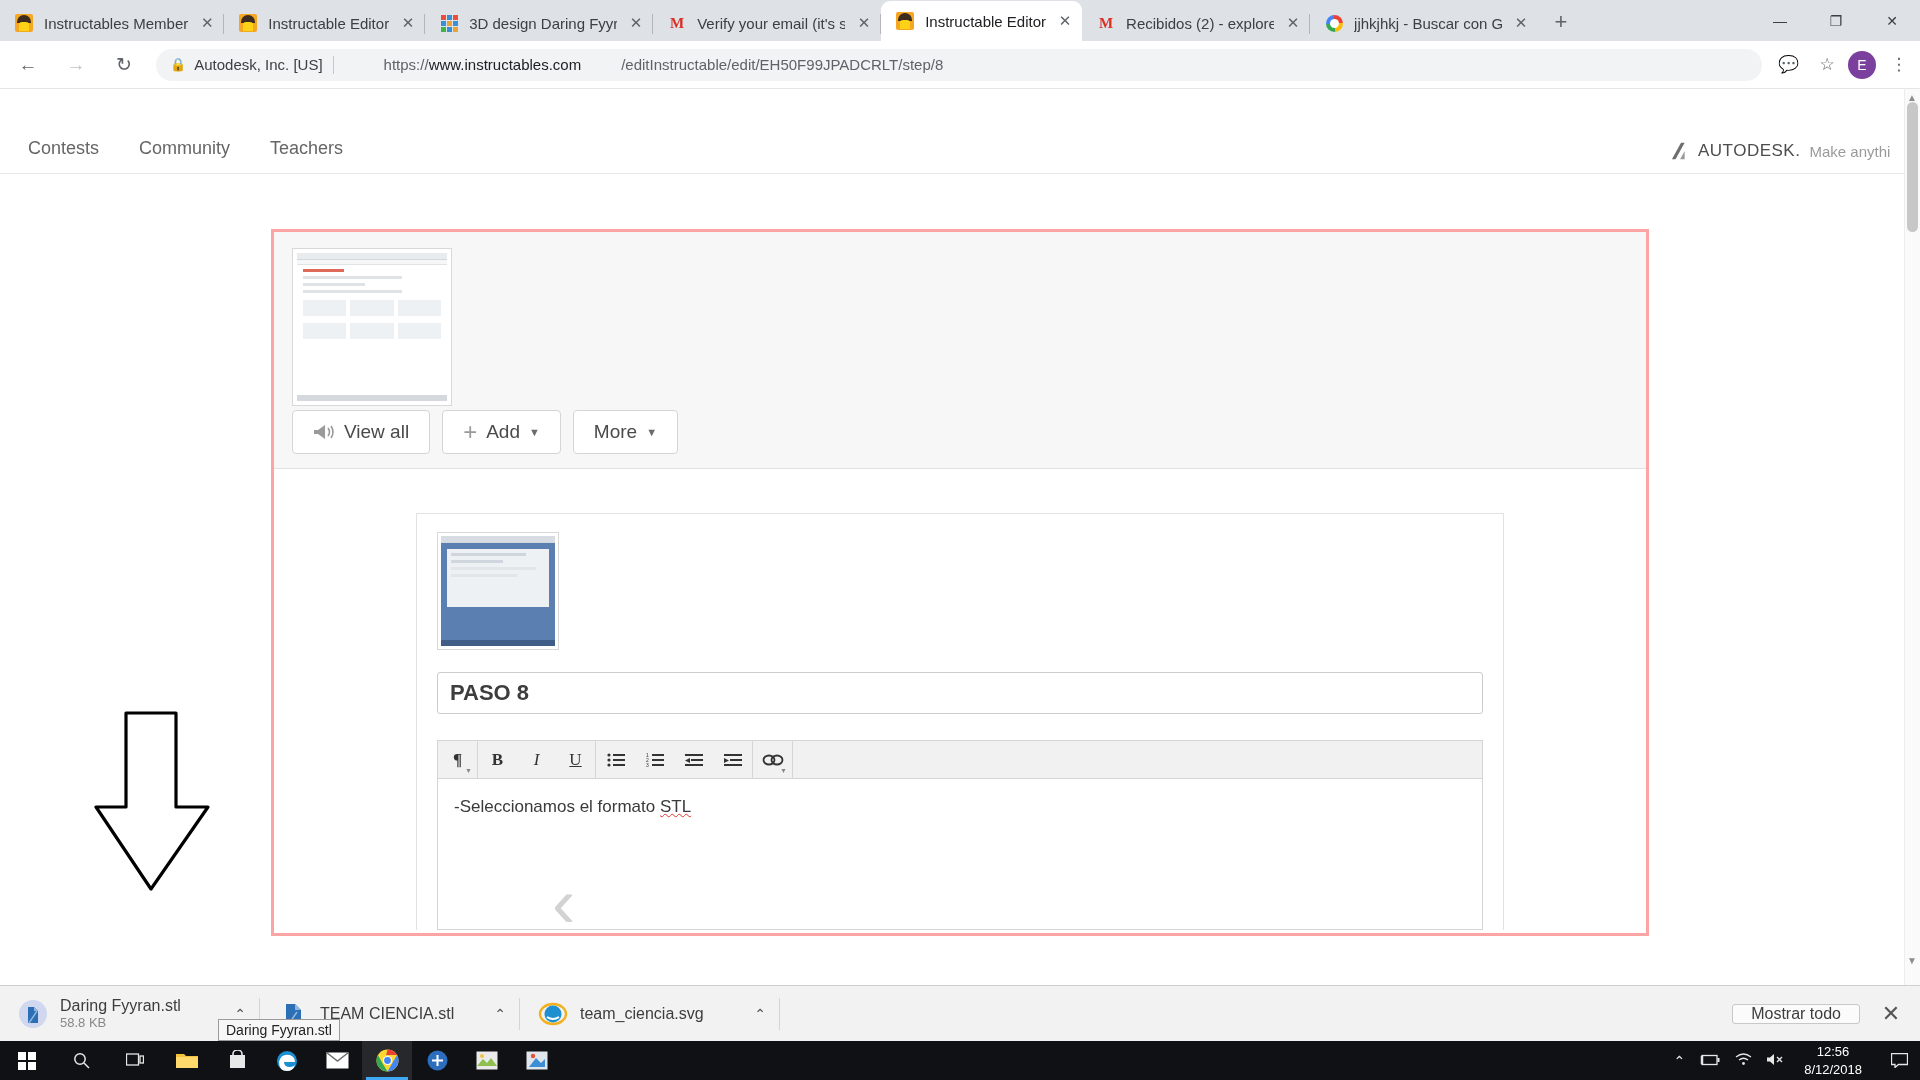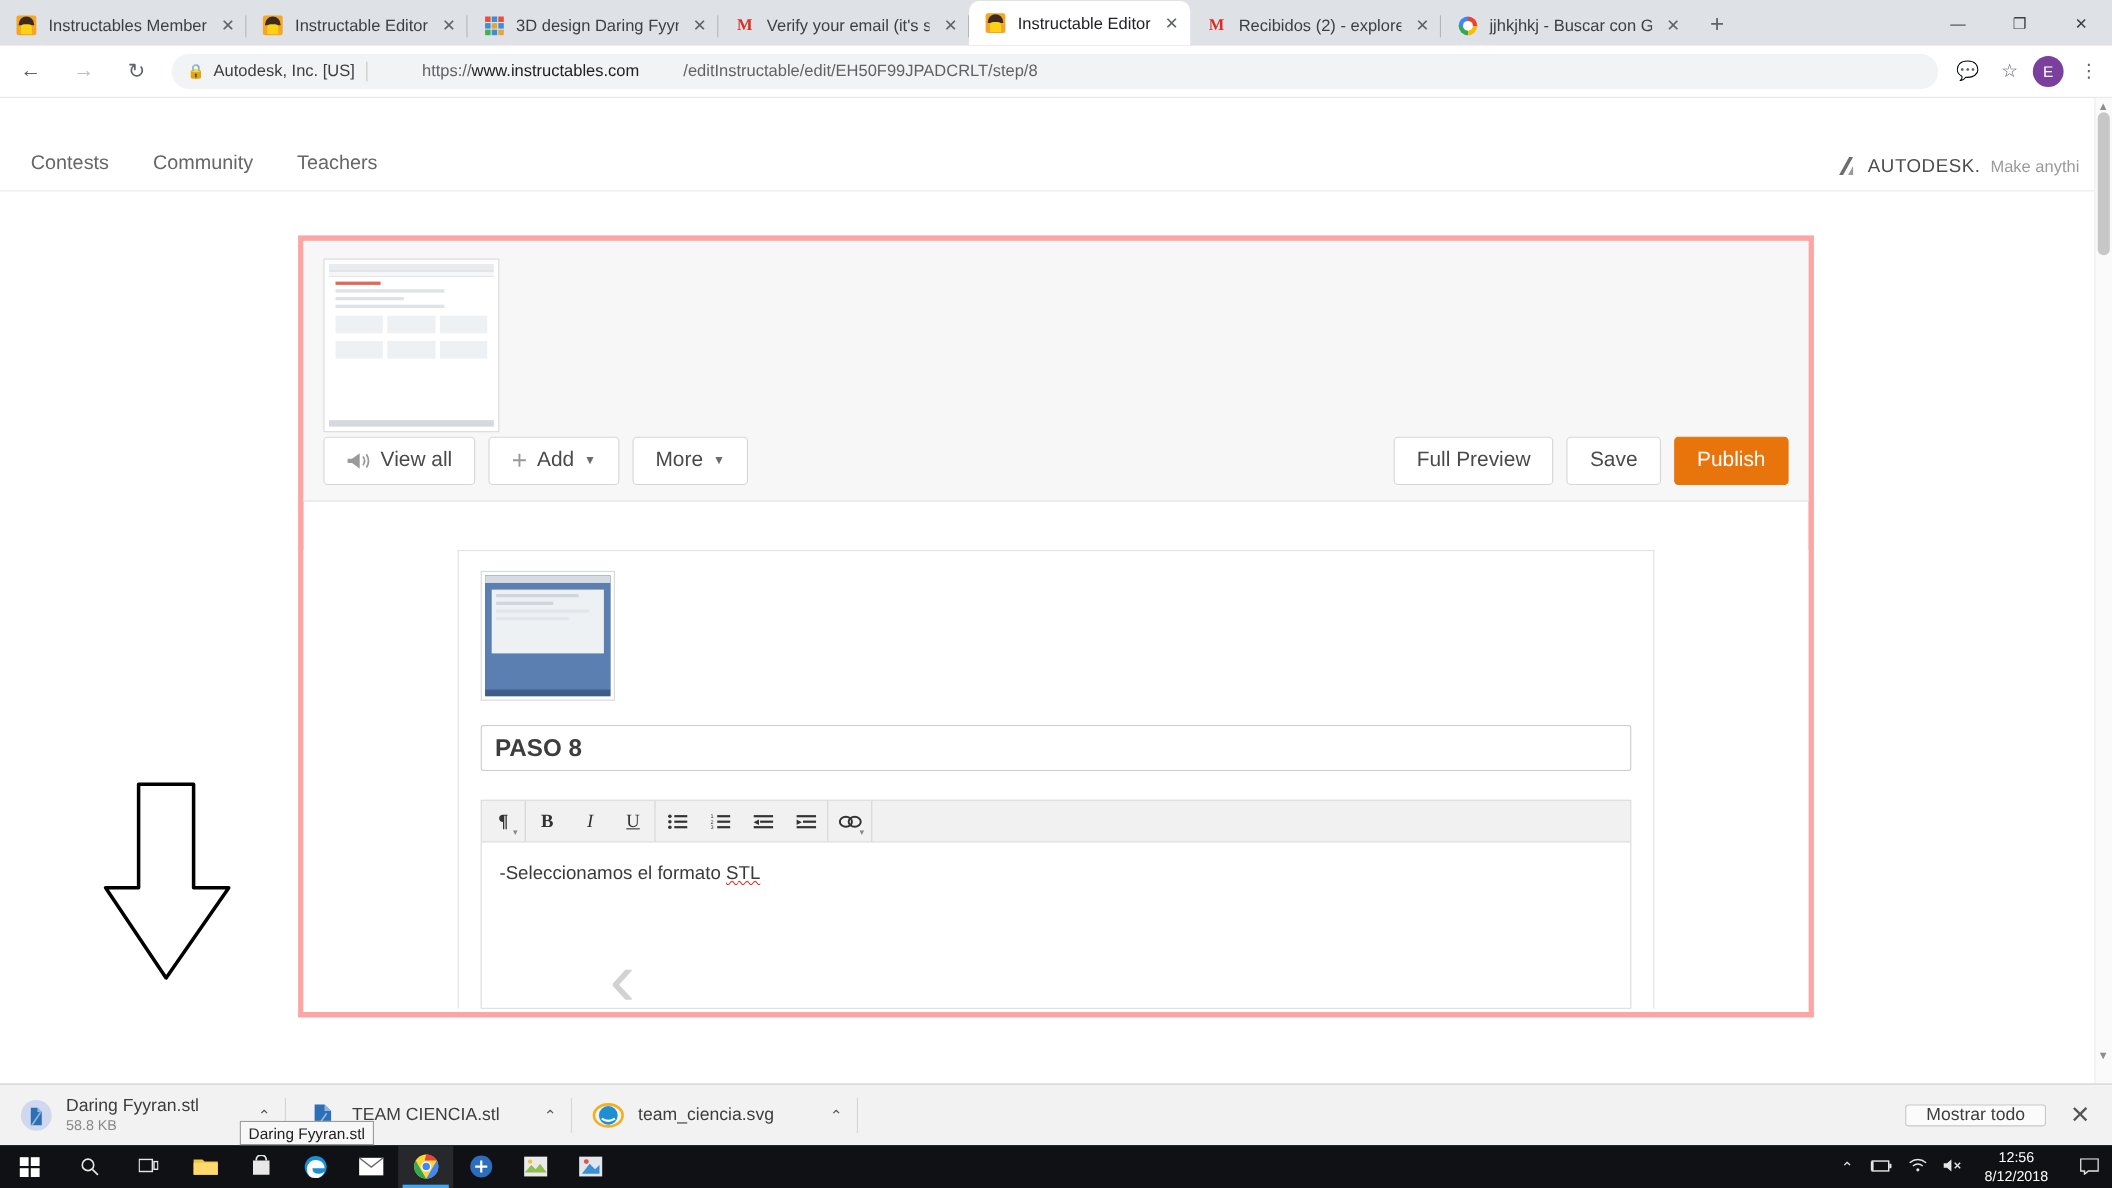--- a/index.html
+++ b/index.html
@@ -156,22 +156,22 @@
     overflow: hidden; width: 250px;
   }
   .adsk-logo { display: flex; align-items: center; gap: 6px; flex: 0 0 auto;}
   .adsk-mark { width: 22px; height: 20px; }
   .adsk-word { font-size: 17px; letter-spacing: .5px; color: #4d4d4d; font-weight: 400;}
   .adsk-tag { color: #9a9a9a; font-size: 15px; white-space: nowrap; }
 
   
   .editor-wrap { position: relative; padding: 40px 0 0 0; }
   .ed-card {
-    width: 1378px; margin: 0 auto; background: #fff;
-    border: 5px solid #fca5a5;
+    width: 1378px; margin: 15px auto; background: #fff;
+    border: 3px solid #fca5a5;
   }
   .ed-top {
     background: #f7f7f7; border-bottom: 1px solid #e2e2e2;
     padding: 16px 18px 14px 18px;
     position: relative; min-height: 237px;
   }
   .thumb-strip { display: flex; gap: 8px; }
   .thumb {
     width: 160px; height: 158px;
     border: 1px solid #d8d8d8; background: #fff;
@@ -514,25 +514,20 @@
               <span class="plus-ico">+</span>
               <span>Add</span>
               <span class="caret">▼</span>
             </div>
             <div class="btn">
               <span>More</span>
               <span class="caret">▼</span>
             </div>
           </div>
 
-          <div class="btn-row-right">
-            <div class="btn">Full Preview</div>
-            <div class="btn">Save</div>
-            <div class="btn primary">Publish</div>
-          </div>
         </div>
 
         <div class="ed-body">
           <div class="arrow-prev">‹</div>
 
           <div class="step-panel">
             <div class="step-thumb">
               <div class="mini-shot mini2">
                 <div class="mini-bar" style="background:#d7dce2"></div>
                 <div class="mini-body" style="background:#5b7fb0; padding:6px">

